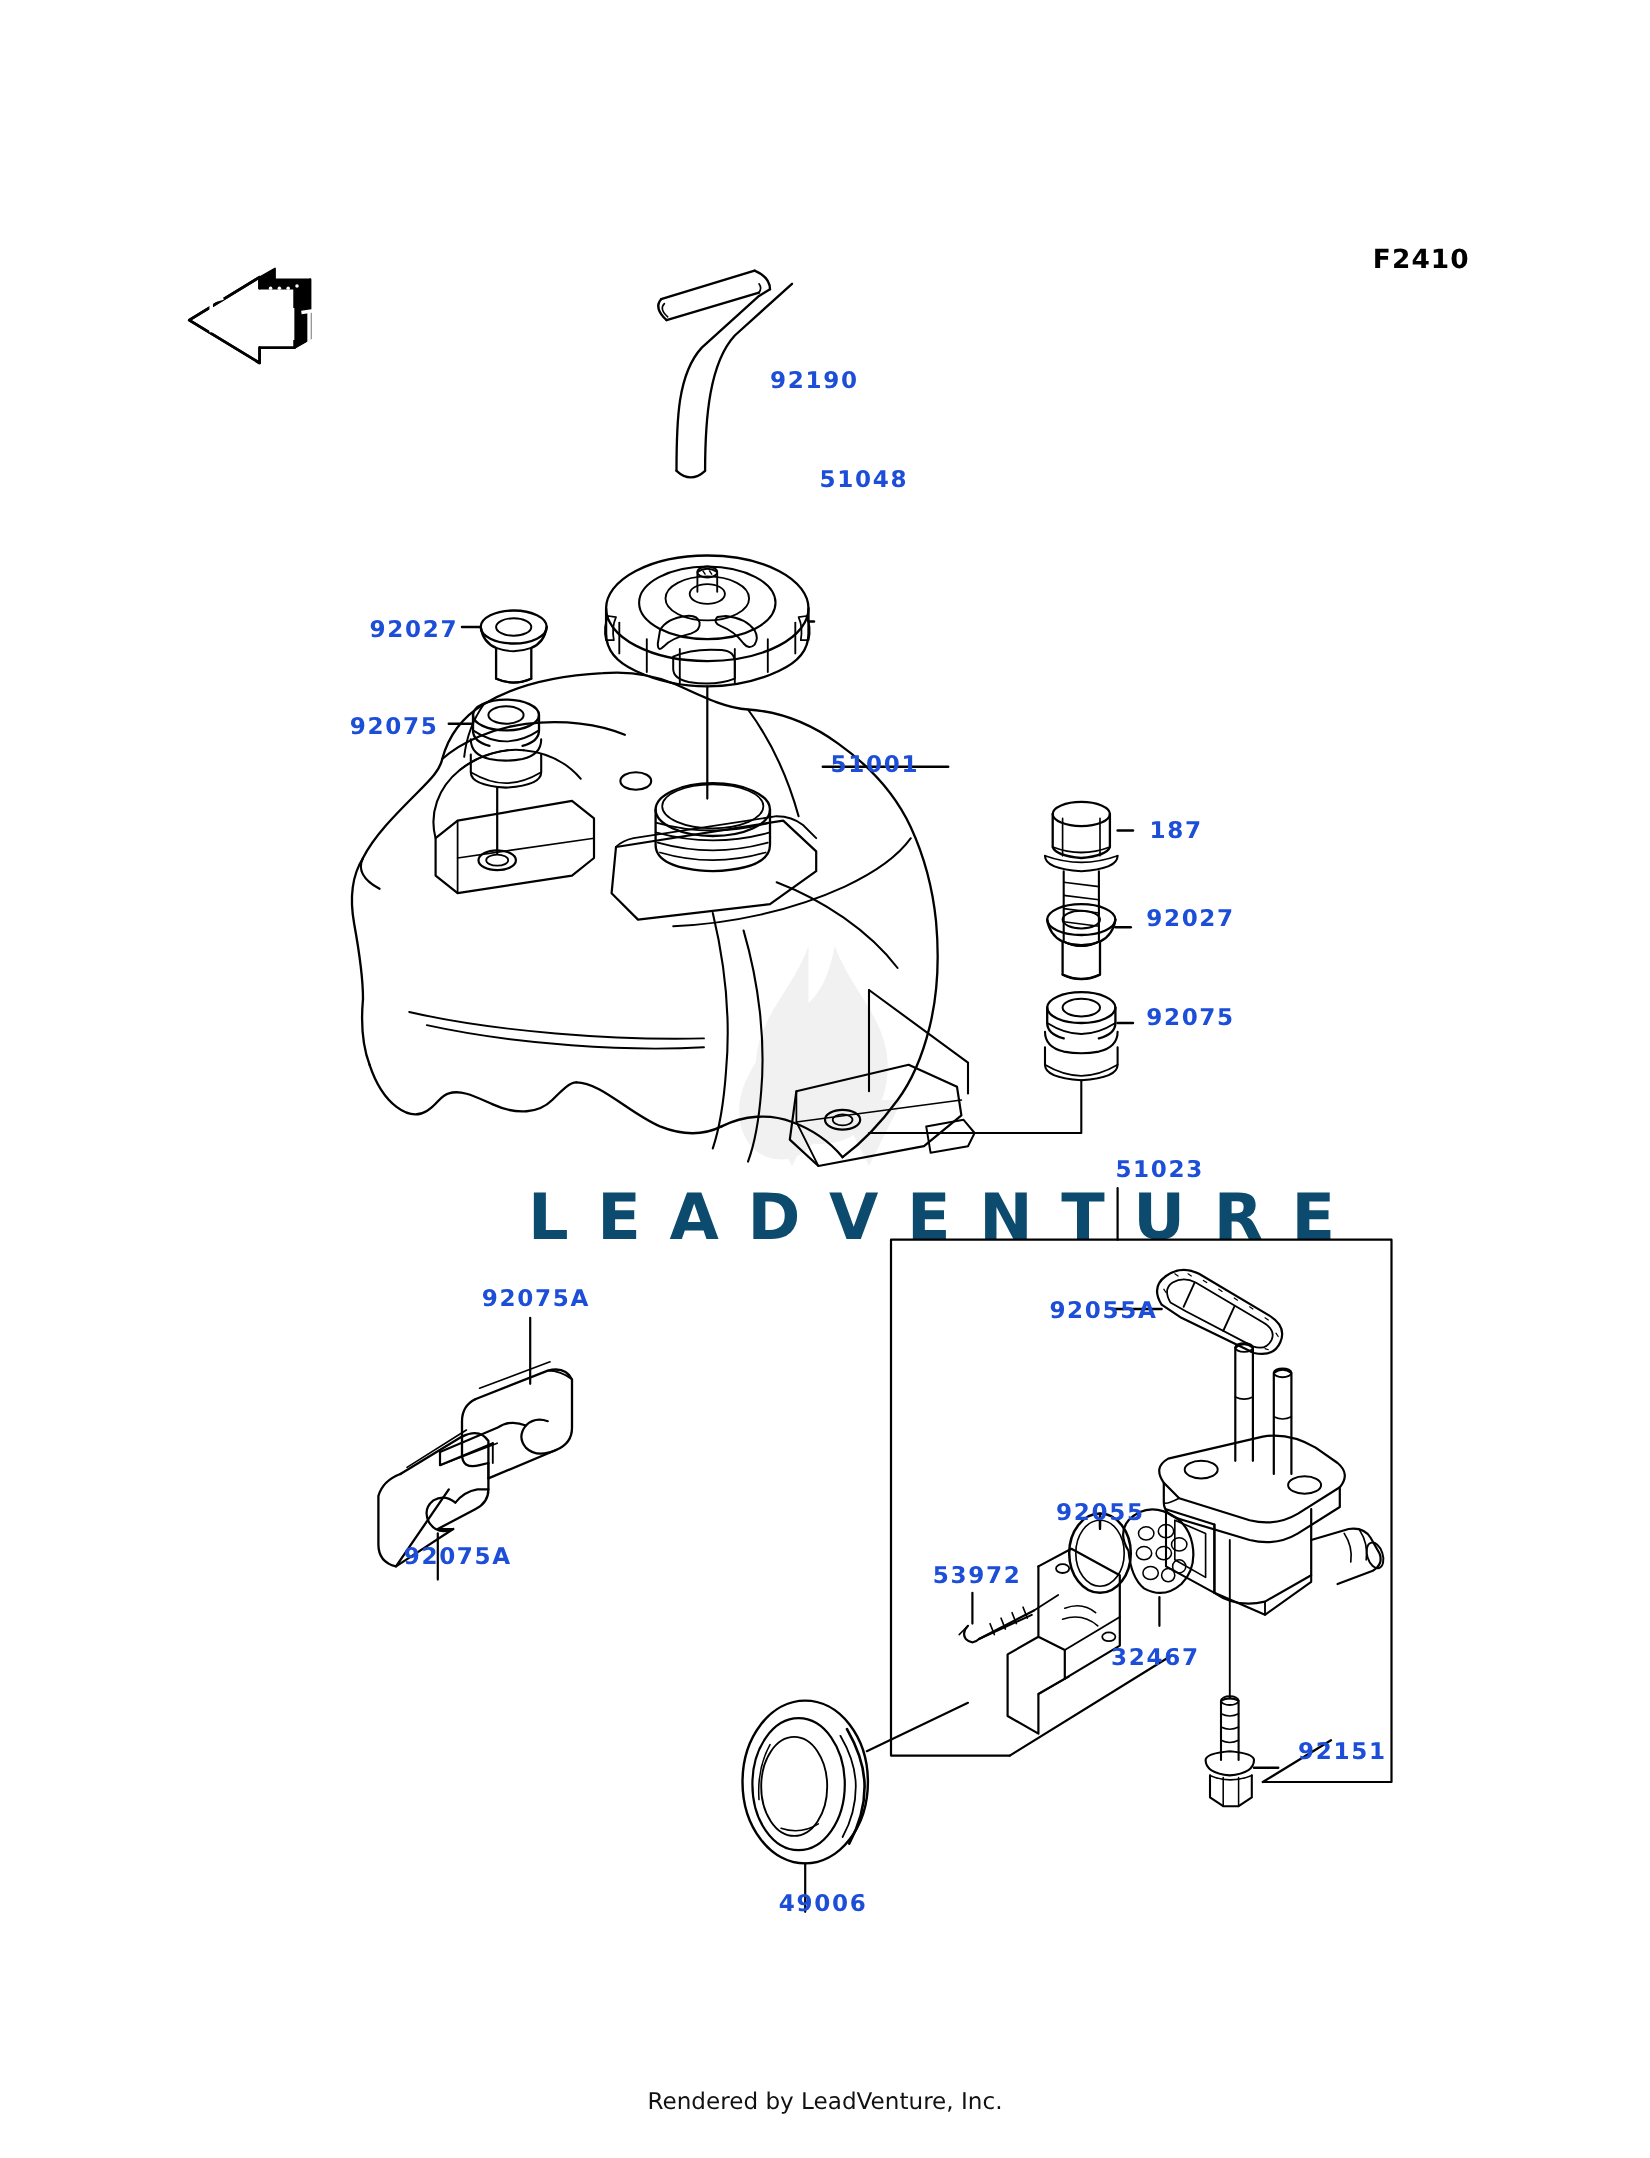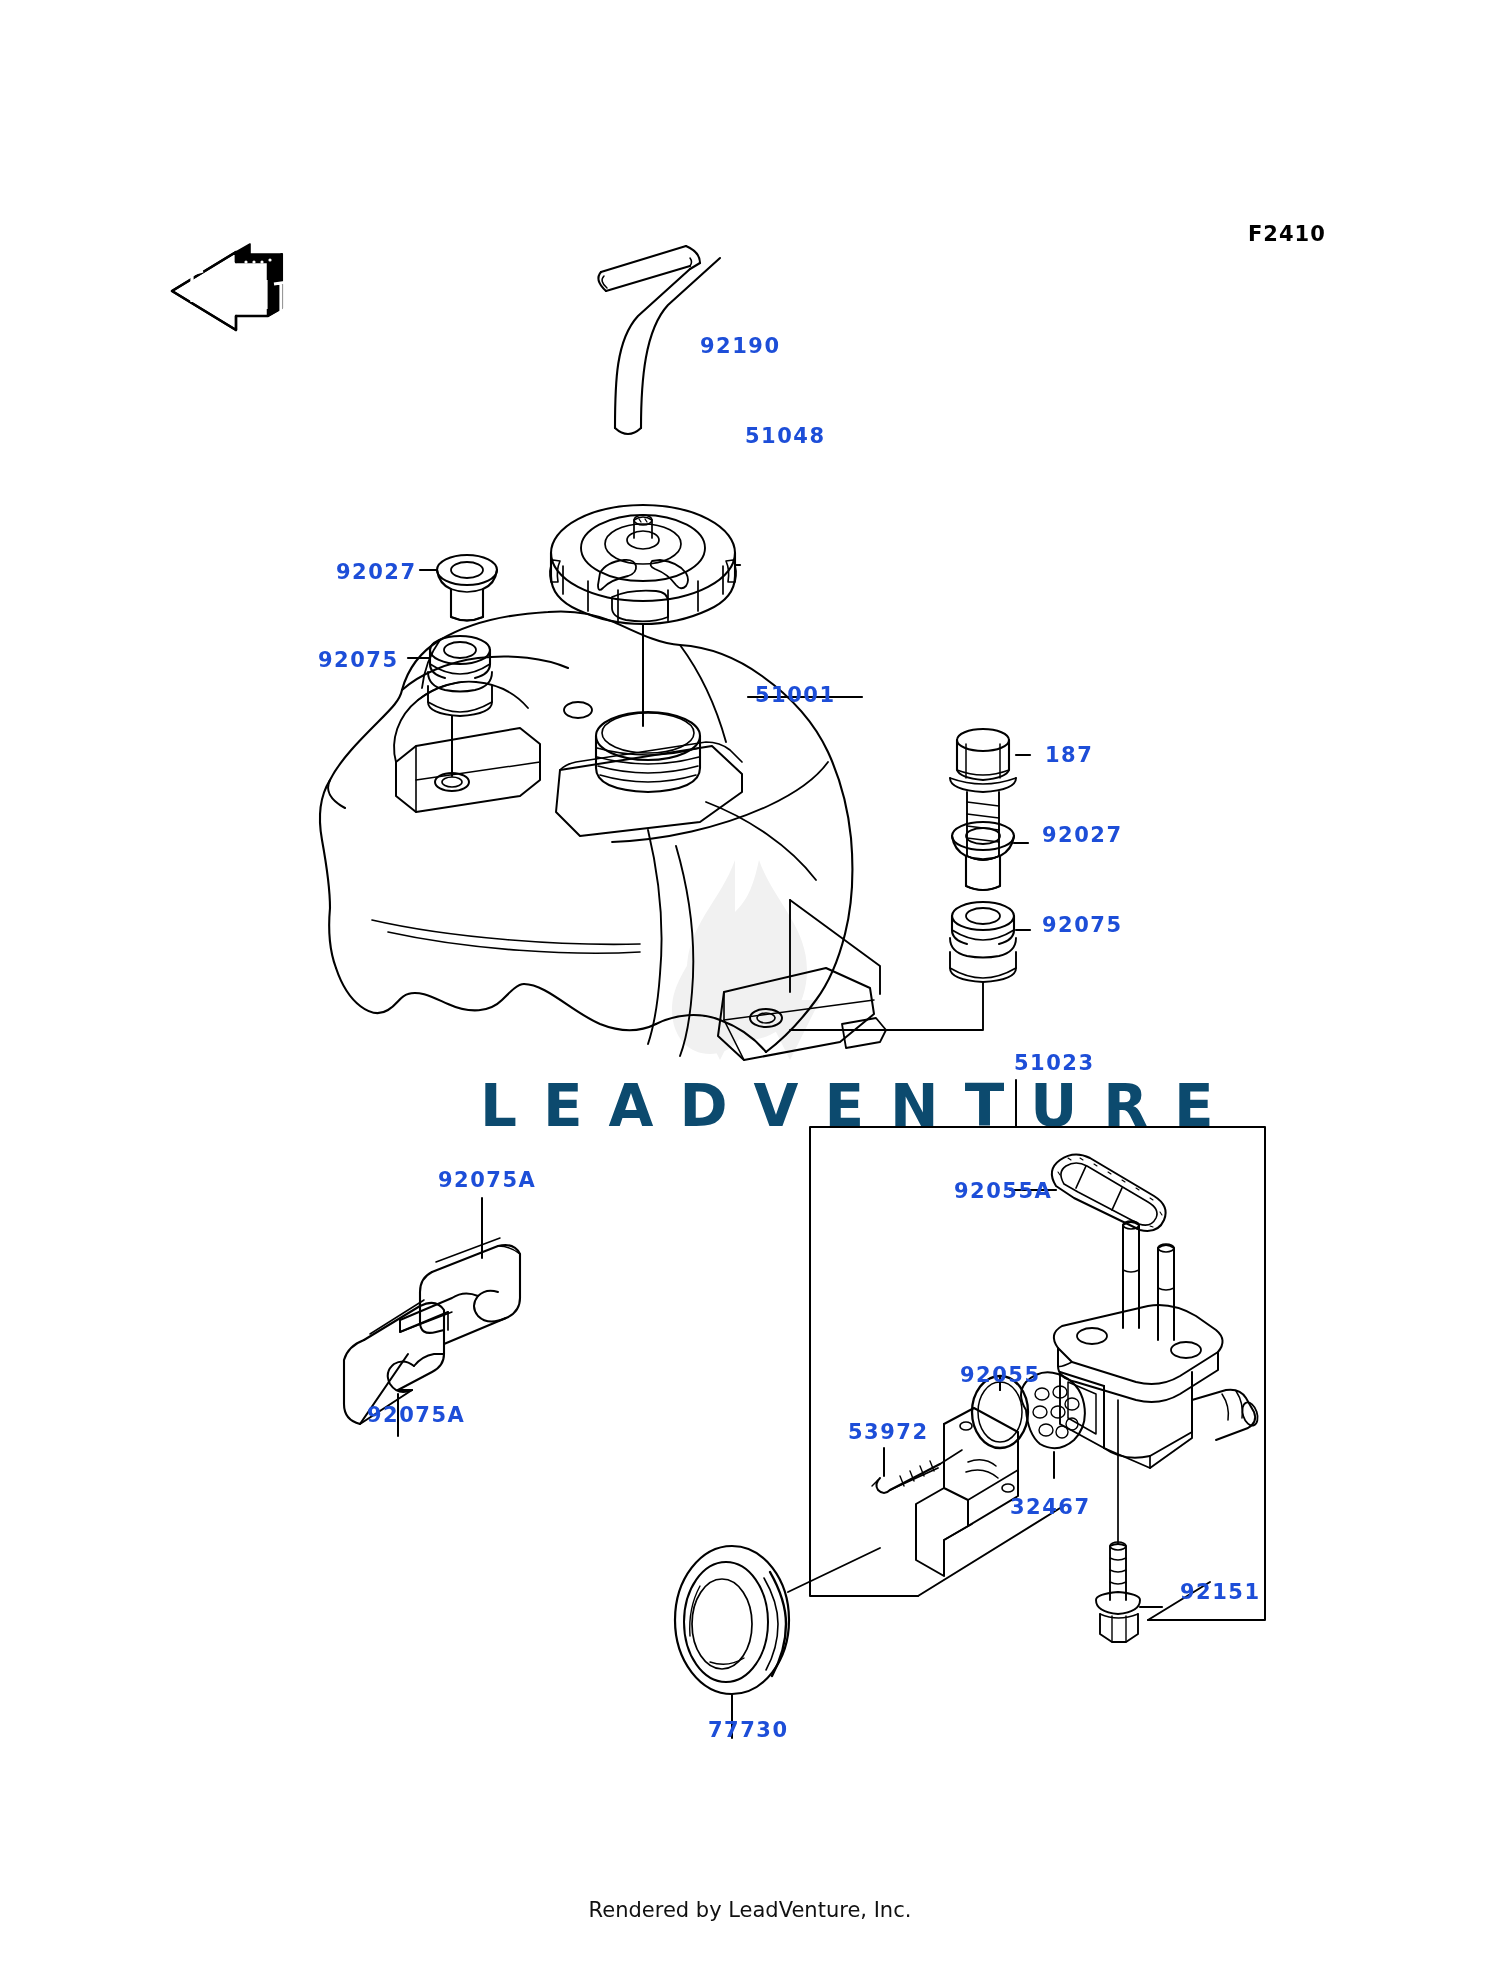--- a/index.html
+++ b/index.html
@@ -1,20 +1,20 @@
 <!DOCTYPE html>
 <html><head>
 <meta charset="utf-8">
 <style>
   html,body{margin:0;padding:0;background:#ffffff;}
   body{width:1500px;height:1962px;position:relative;font-family:"DejaVu Sans",sans-serif;overflow:hidden;}
   #stage{position:absolute;left:0;top:0;width:1500px;height:1962px;}
   svg.layer{position:absolute;left:0;top:0;width:1500px;height:1962px;}
   .lbl{position:absolute;font-family:"DejaVu Sans",sans-serif;font-weight:bold;font-size:21px;color:#1d4ed8;letter-spacing:1.5px;white-space:nowrap;}
-  .code{position:absolute;font-family:"DejaVu Sans",sans-serif;font-weight:bold;font-size:21px;color:#000;letter-spacing:1px;white-space:nowrap;}
+  .code{position:absolute;font-family:"DejaVu Sans",sans-serif;font-weight:bold;font-size:24px;color:#000;letter-spacing:1px;white-space:nowrap;}
   .footer{position:absolute;left:0;width:1500px;text-align:center;font-family:"DejaVu Sans",sans-serif;font-size:21px;color:#111;}
   .wm{position:absolute;font-family:"DejaVu Sans",sans-serif;font-weight:bold;color:#0c4a6e;white-space:nowrap;user-select:none;}
 </style>
 </head>
 <body>
 
 <div id="stage">
 
   <div class="wm" style="left:480px;top:1072px;font-size:58px;letter-spacing:26px;">LEADVENTURE</div>
 
@@ -446,19 +446,19 @@
   <div class="lbl" style="left:1042px;top:823px;">92027</div>
   <div class="lbl" style="left:1042px;top:913px;">92075</div>
   <div class="lbl" style="left:1014px;top:1051px;">51023</div>
   <div class="lbl" style="left:924px;top:1179px;margin-left:30px;">92055A</div>
   <div class="lbl" style="left:438px;top:1168px;">92075A</div>
   <div class="lbl" style="left:367px;top:1403px;">92075A</div>
   <div class="lbl" style="left:960px;top:1363px;">92055</div>
   <div class="lbl" style="left:848px;top:1420px;">53972</div>
   <div class="lbl" style="left:1010px;top:1495px;">32467</div>
   <div class="lbl" style="left:1180px;top:1580px;">92151</div>
-  <div class="lbl" style="left:708px;top:1718px;">77730</div>
+  <div class="lbl" style="left:708px;top:1718px;">49006</div>
 
   <div class="code" style="left:1248px;top:222px;">F2410</div>
 
   <div class="footer" style="top:1898px;">Rendered by LeadVenture, Inc.</div>
 
 </div>
 
 </body></html>

